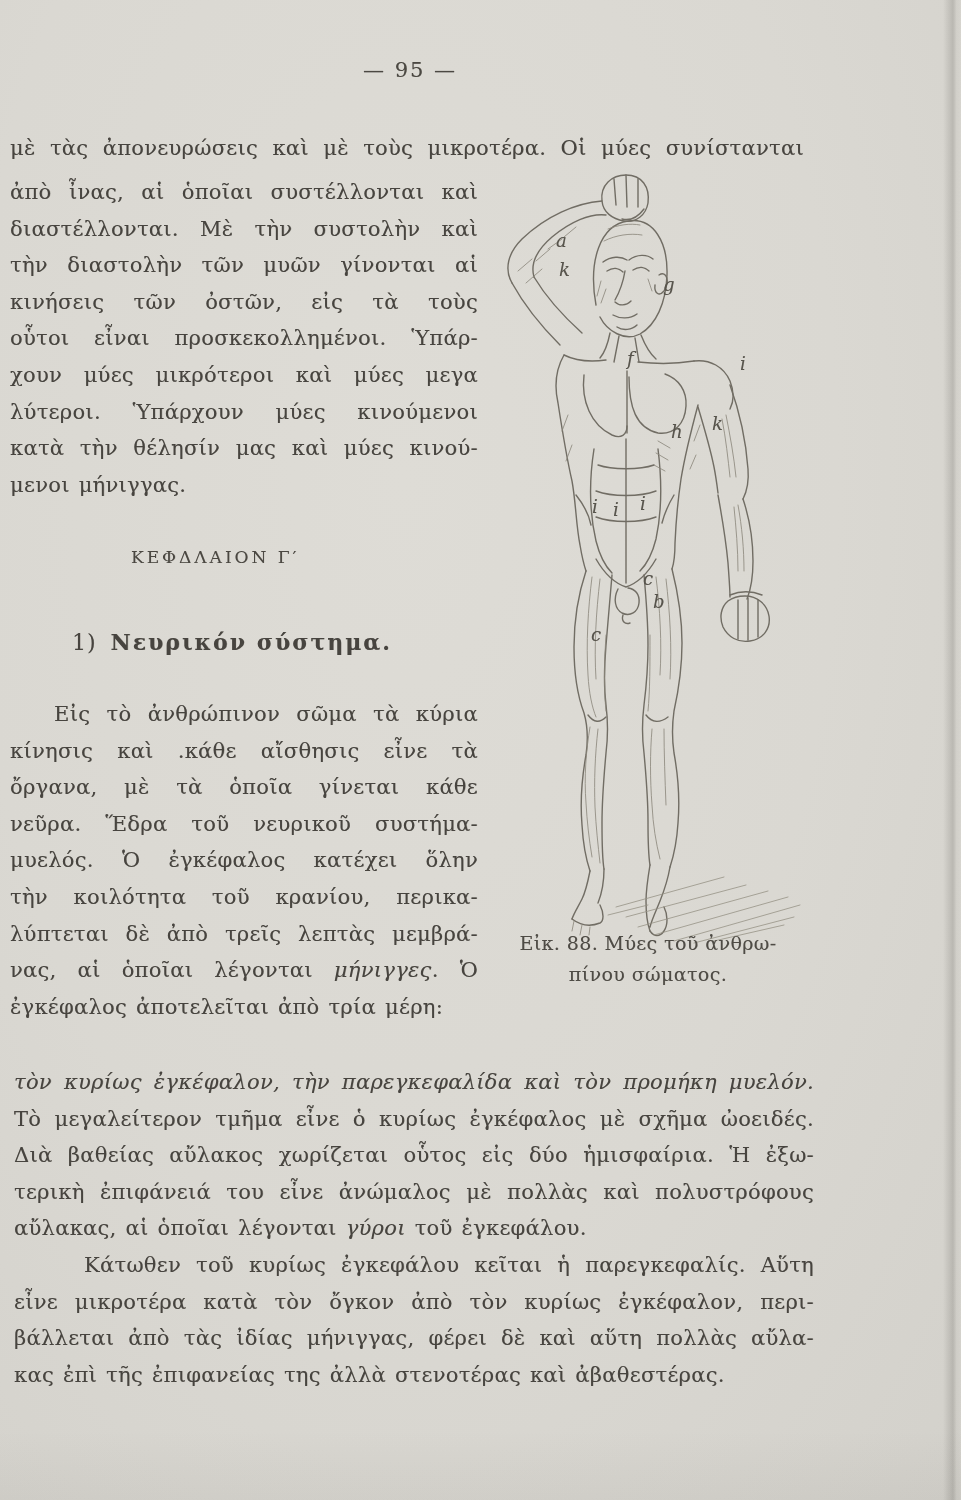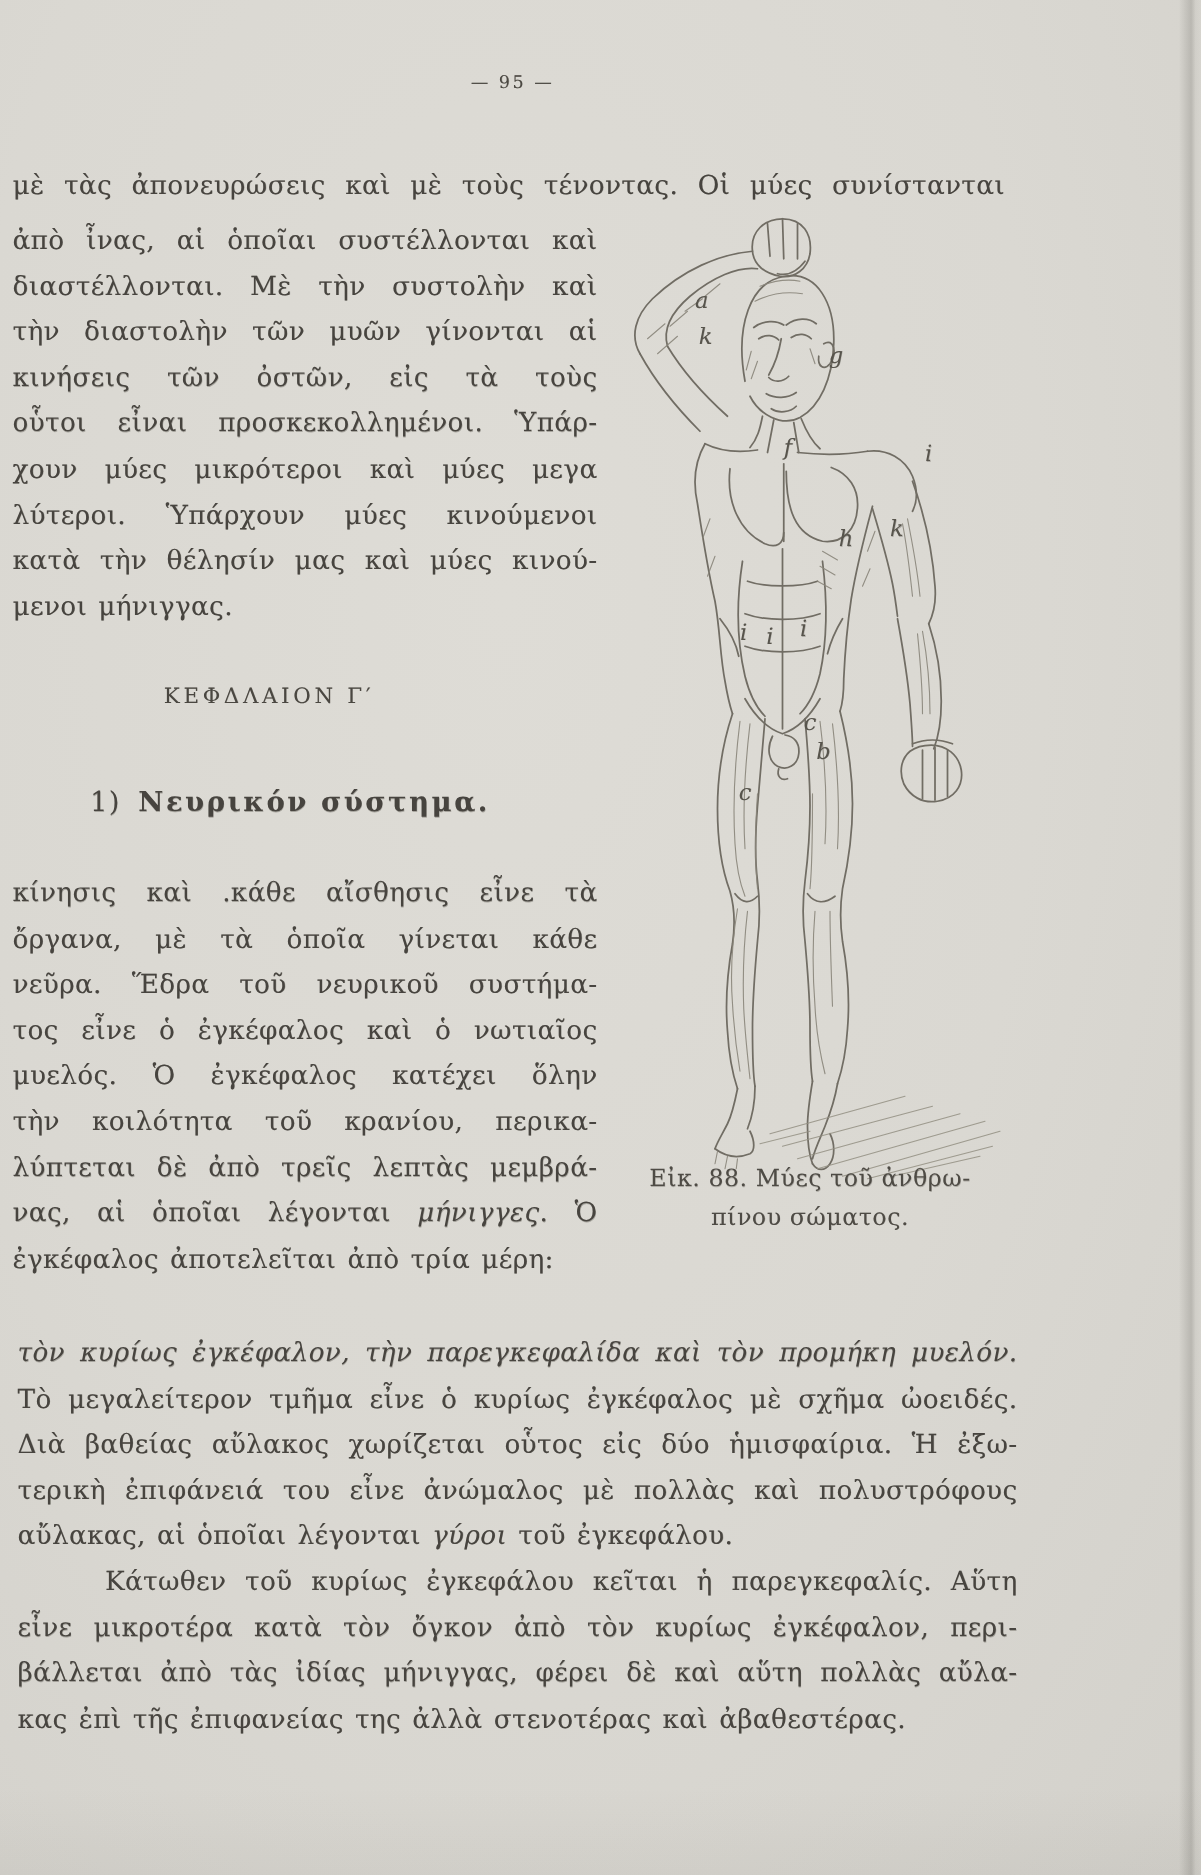--- a/index.html
+++ b/index.html
@@ -19,21 +19,21 @@
     background:linear-gradient(to bottom, rgba(0,0,0,0) 0%, rgba(90,88,80,0.06) 100%);
   }
   .txt{position:absolute;font-size:21px;line-height:36.6px;letter-spacing:0.3px;word-spacing:2px;
        text-shadow:0.3px 0.3px 0 rgba(70,66,58,0.35);}
   .line{white-space:nowrap;}
   .j{text-align:justify;text-align-last:justify;text-justify:inter-word;white-space:normal;}
   .ind1{text-indent:44px;}
   .ind2{text-indent:70px;}
   .it{font-style:italic;}
   .pagenum{position:absolute;top:58px;left:310px;width:200px;text-align:center;
-           font-size:14px;letter-spacing:2px;color:#4b4842;text-shadow:0.3px 0.3px 0 rgba(70,66,58,0.35);}
+           font-size:21px;letter-spacing:2px;color:#4b4842;text-shadow:0.3px 0.3px 0 rgba(70,66,58,0.35);}
   .chapter{position:absolute;top:547px;left:131px;font-size:17px;letter-spacing:3px;color:#4a4741;
            text-shadow:0.3px 0.3px 0 rgba(70,66,58,0.3);}
   .section{position:absolute;top:629px;left:72px;font-size:22px;
            text-shadow:0.3px 0.3px 0 rgba(70,66,58,0.35);}
   .section .num{letter-spacing:1px;margin-right:14px;}
   .section .ttl{font-weight:bold;letter-spacing:2px;}
   .caption{position:absolute;top:928px;left:502px;width:292px;text-align:center;
            font-size:19px;line-height:31px;color:#4e4b45;letter-spacing:0.4px;
            text-shadow:0.3px 0.3px 0 rgba(70,66,58,0.3);}
   .figure-wrap{position:absolute;left:488px;top:163px;width:360px;height:822px;}
@@ -41,45 +41,45 @@
              text-shadow:0.3px 0.3px 0 rgba(70,66,58,0.3);}
   svg{display:block;}
 </style>
 </head>
 <body>
 
 <div class="page">
 
   <div class="pagenum">— 95 —</div>
 
-  <div class="txt j" style="top:130px;left:10px;width:794px;">μὲ τὰς ἀπονευρώσεις καὶ μὲ τοὺς τένοντας. Οἱ μύες συνίστανται</div>
+  <div class="txt j" style="top:130px;left:10px;width:794px;">μὲ τὰς ἀπονευρώσεις καὶ μὲ τοὺς μικροτέρα. Οἱ μύες συνίστανται</div>
 
   <div class="txt" style="top:174px;left:10px;width:468px;">
     <div class="line j">ἀπὸ ἶνας, αἱ ὁποῖαι συστέλλονται καὶ</div>
     <div class="line j">διαστέλλονται. Μὲ τὴν συστολὴν καὶ</div>
     <div class="line j">τὴν διαστολὴν τῶν μυῶν γίνονται αἱ</div>
     <div class="line j">κινήσεις τῶν ὀστῶν, εἰς τὰ τοὺς</div>
     <div class="line j">οὗτοι εἶναι προσκεκολλημένοι. Ὑπάρ-</div>
     <div class="line j">χουν μύες μικρότεροι καὶ μύες μεγα</div>
     <div class="line j">λύτεροι. Ὑπάρχουν μύες κινούμενοι</div>
     <div class="line j">κατὰ τὴν θέλησίν μας καὶ μύες κινού-</div>
     <div class="line">μενοι μήνιγγας.</div>
   </div>
 
   <div class="chapter">ΚΕΦΔΛΑΙΟΝ Γ′</div>
 
   <div class="section">
     <span class="num">1)</span><span class="ttl">Νευρικόν σύστημα.</span>
   </div>
 
   <div class="txt" style="top:696px;left:10px;width:468px;">
+    <div class="line j ind1">Εἰς τὸ ἀνθρώπινον σῶμα τὰ κύρια</div>
     <div class="line j">κίνησις καὶ .κάθε αἴσθησις εἶνε τὰ</div>
     <div class="line j">ὄργανα, μὲ τὰ ὁποῖα γίνεται κάθε</div>
     <div class="line j">νεῦρα. Ἕδρα τοῦ νευρικοῦ συστήμα-</div>
-    <div class="line j">τος εἶνε ὁ ἐγκέφαλος καὶ ὁ νωτιαῖος</div>
     <div class="line j">μυελός. Ὁ ἐγκέφαλος κατέχει ὅλην</div>
     <div class="line j">τὴν κοιλότητα τοῦ κρανίου, περικα-</div>
     <div class="line j">λύπτεται δὲ ἀπὸ τρεῖς λεπτὰς μεμβρά-</div>
     <div class="line j"><span>νας, αἱ ὁποῖαι λέγονται </span><span class="it">μήνιγγες</span><span>. Ὁ</span></div>
     <div class="line">ἐγκέφαλος ἀποτελεῖται ἀπὸ τρία μέρη:</div>
   </div>
 
   <div class="figure-wrap">
     <svg width="360" height="822" viewBox="0 0 360 822">
       <g stroke="#716d64" stroke-width="1.4" fill="none" stroke-linecap="round" stroke-linejoin="round">

